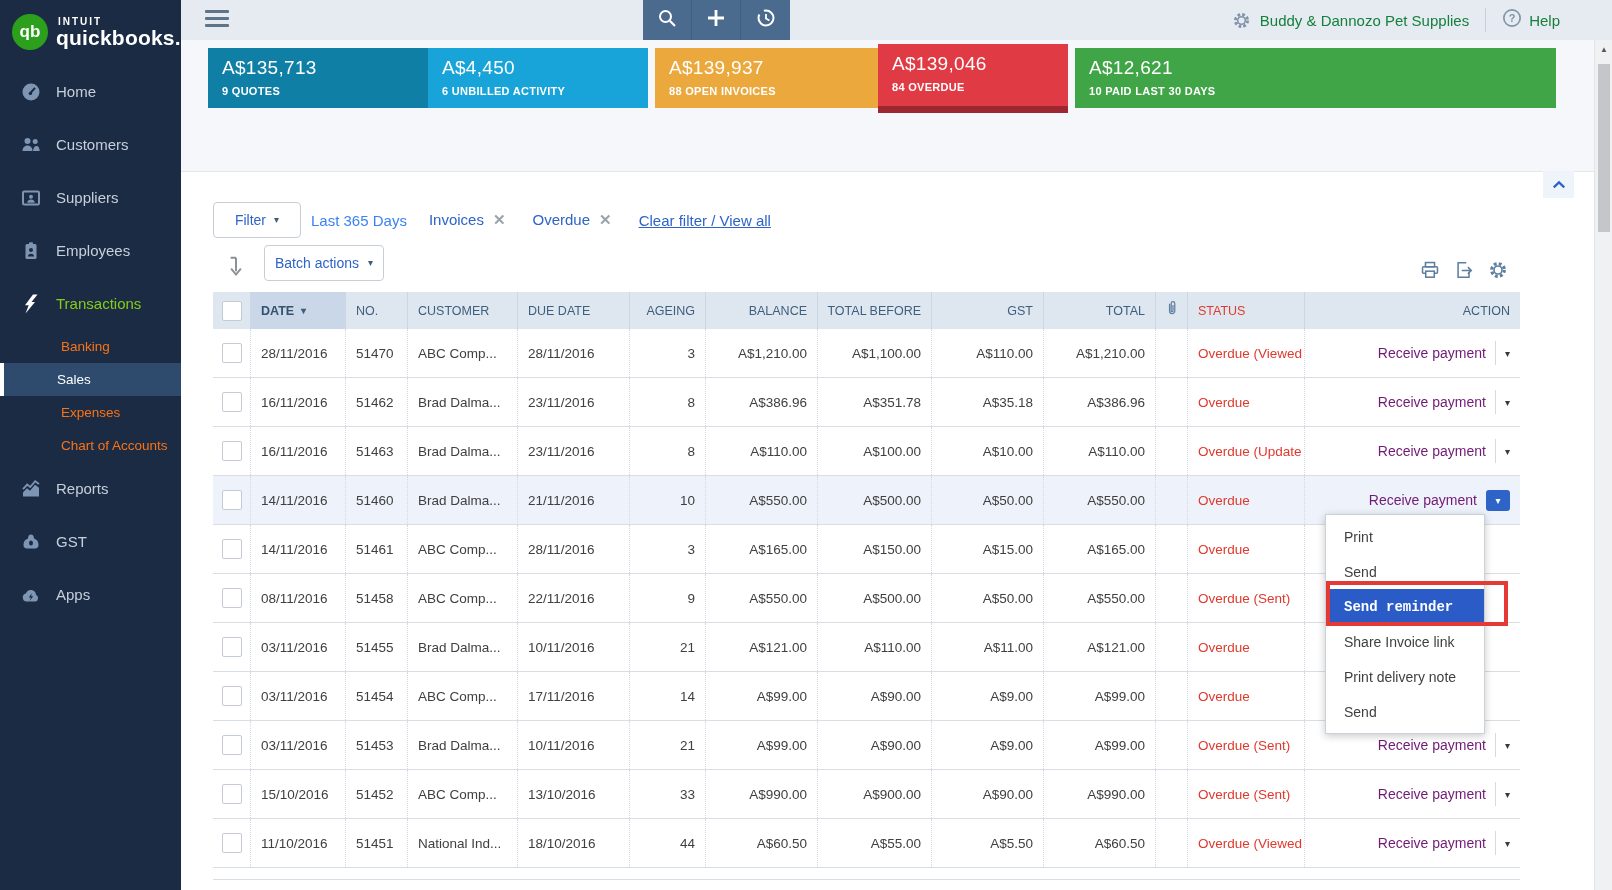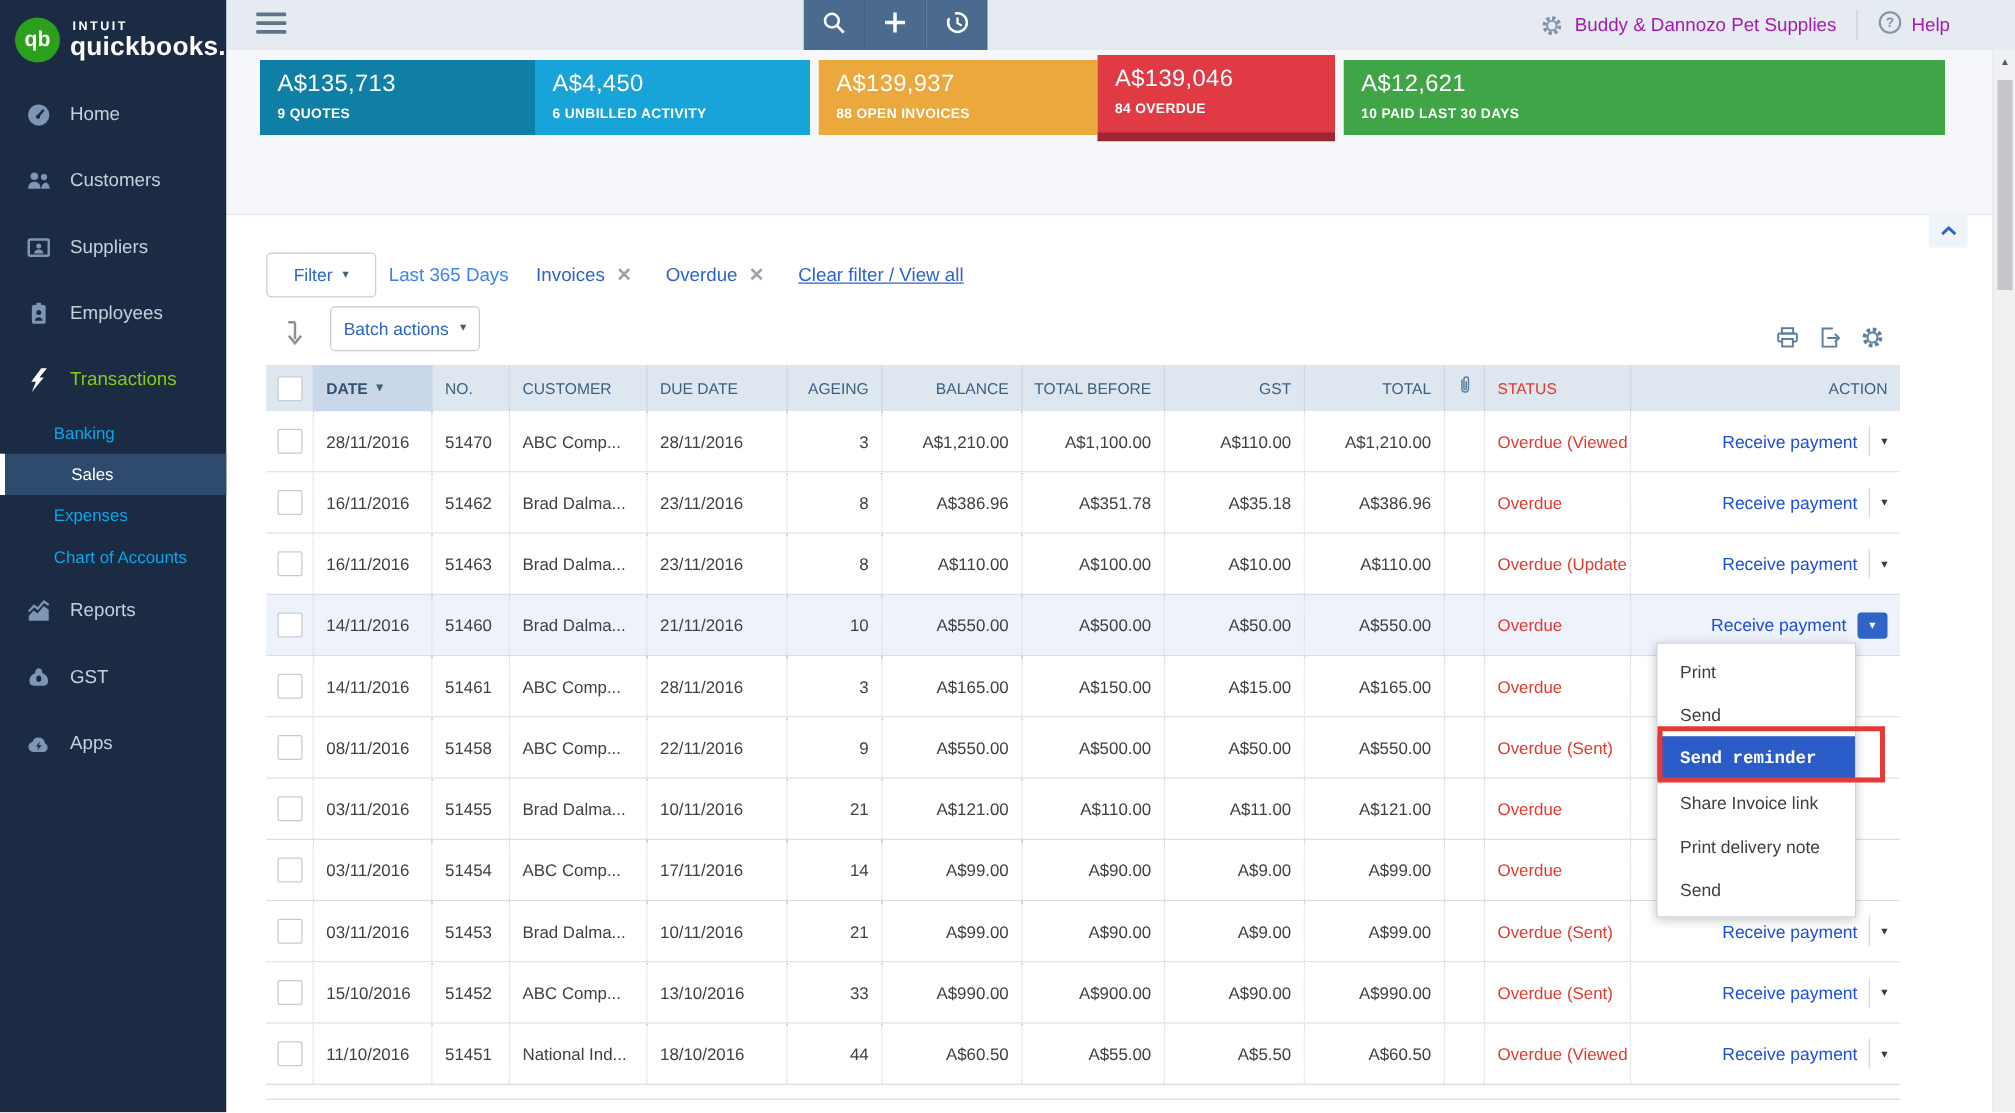--- a/index.html
+++ b/index.html
@@ -13,32 +13,32 @@
   .logo-circle{width:36px;height:36px;border-radius:50%;background:#2CA01C;color:#fff;display:flex;align-items:center;justify-content:center;font-weight:bold;font-size:17px}
   .logo-text{color:#fff;line-height:1}
   .logo-intuit{font-size:10px;letter-spacing:2px;font-weight:bold;margin-left:2px}
   .logo-name{font-size:21px;font-weight:bold;letter-spacing:.2px}
   .nav{margin-top:1px}
   .nav-item{height:53px;display:flex;align-items:center;gap:15px;padding-left:21px;color:#C6CFDB;font-size:15px;cursor:pointer}
   .nav-item .ni-icon{width:20px;height:20px;color:#7E95B3;flex:0 0 20px}
   .nav-item .ni-icon svg{width:20px;height:20px;display:block}
   .nav-item.active{color:#84cc16;font-weight:normal}
   .nav-item.active .ni-icon{color:#fff}
-  .sub-item{height:33px;display:flex;align-items:center;padding-left:39px;color:#0ea5e9;font-size:13.5px;cursor:pointer;border-left:4px solid transparent}
+  .sub-item{height:33px;display:flex;align-items:center;padding-left:57px;color:#f97316;font-size:13.5px;cursor:pointer;border-left:4px solid transparent}
   .sub-item.active{background:#2E4A6D;color:#fff;border-left:4px solid #fff;padding-left:53px}
 
   
   .topbar{position:absolute;left:181px;top:0;width:1431px;height:40px;background:#E6EBF1;z-index:4}
   .hamburger{position:absolute;left:24px;top:10px;width:24px;height:20px;cursor:pointer}
   .hamburger span{display:block;height:3px;background:#5F7389;margin-bottom:4px;border-radius:1px}
   .tb-center{position:absolute;left:462px;top:0;height:40px;display:flex}
   .tb-btn{width:49px;height:40px;background:#4A6B8D;display:flex;align-items:center;justify-content:center;cursor:pointer;border-right:1px solid #3E5F80}
   .tb-btn:last-child{border-right:none}
   .tb-btn svg{width:22px;height:22px}
-  .tb-right{position:absolute;right:0;top:0;height:40px;display:flex;align-items:center;padding-right:52px;color:#a21caf}
+  .tb-right{position:absolute;right:0;top:0;height:40px;display:flex;align-items:center;padding-right:52px;color:#15803d}
   .tb-right .gear-ic{width:19px;height:19px;color:#8093A9}
   .tb-right .gear-ic svg{width:19px;height:19px;display:block}
   .tb-company{font-size:15px;margin-left:9px}
   .tb-div{width:1px;height:24px;background:#C7CFDA;margin:0 16px}
   .tb-help{display:flex;align-items:center;gap:7px;cursor:pointer}
   .tb-help svg{width:20px;height:20px}
   .tb-help-label{font-size:15px}
 
   
   .strip{position:absolute;left:181px;top:40px;width:1413px;height:132px;background:#F5F7FA;border-bottom:1px solid #E4E8ED;z-index:1}
@@ -48,21 +48,21 @@
   .money-accent{position:absolute;left:0;right:0;bottom:0;height:7px}
 
   .collapse-btn{position:absolute;left:1543px;top:171px;width:31px;height:27px;background:#EFF3FA;display:flex;align-items:center;justify-content:center;cursor:pointer;z-index:2}
   .collapse-btn svg{width:14px;height:9px}
 
   
   .filter-btn{position:absolute;left:213px;top:202px;width:88px;height:36px;background:#fff;border:1px solid #C8CED6;border-radius:4px;display:flex;align-items:center;justify-content:center;gap:8px;color:#2E63C8;font-size:14px;cursor:pointer;z-index:2}
   .caret{font-size:10px;color:#3E5E7E;line-height:1}
   .filter-row{position:absolute;left:311px;top:202px;height:36px;display:flex;align-items:center;z-index:2}
   .filter-range{color:#3b82f6;font-size:15px;margin-right:22px}
-  .chip{display:flex;align-items:center;gap:9px;margin-right:27px;cursor:pointer}
+  .chip{display:flex;align-items:flex-start;gap:9px;margin-right:27px;cursor:pointer}
   .chip-label{color:#2E63C8;font-size:15px}
   .chip-x{color:#9AA3AD;font-size:15px;font-weight:bold;cursor:pointer}
   .clear-link{color:#2E63C8;font-size:15px;text-decoration:underline;cursor:pointer}
   .sort-arrow{position:absolute;left:224px;top:254px;width:24px;height:26px;color:#8A9097;z-index:2}
   .sort-arrow svg{width:24px;height:26px}
   .batch-btn{position:absolute;left:264px;top:245px;width:120px;height:36px;background:#fff;border:1px solid #C8CED6;border-radius:4px;display:flex;align-items:center;justify-content:center;gap:9px;color:#2E63C8;font-size:14px;cursor:pointer;z-index:2}
   .table-tools{position:absolute;left:1420px;top:260px;display:flex;gap:14px;color:#5E7E9E;z-index:2}
   .table-tools .tool{width:20px;height:20px;cursor:pointer}
   .table-tools svg{width:20px;height:20px;display:block}
 
@@ -87,21 +87,21 @@
   .c-age{width:76px}
   .c-bal{width:112px}
   .c-tb{width:114px}
   .c-gst{width:112px}
   .c-tot{width:112px}
   .c-att{width:32px;justify-content:center;padding:0}
   .c-att svg{width:18px;height:18px;color:#5E7E9E}
   .c-status{width:117px;color:#E0392E}
   .c-action{width:215px;justify-content:flex-end}
   .checkbox{width:20px;height:20px;background:#fff;border:1px solid #C5CBD4;border-radius:2px;cursor:pointer}
-  .act-link{color:#1d4ed8;font-size:14px;cursor:pointer}
+  .act-link{color:#701a75;font-size:14px;cursor:pointer}
   .act-sep{width:1px;height:24px;background:#D5DAE0;margin:0 9px}
   .act-caret{color:#3A3A3A;font-size:10px;cursor:pointer}
   .act-caret-btn{width:24px;height:21px;background:#2E63C8;border-radius:3px;color:#fff;font-size:10px;display:flex;align-items:center;justify-content:center;margin-left:9px;cursor:pointer}
 
   
   .menu{position:absolute;left:1325px;top:514px;width:160px;background:#fff;border:1px solid #CBD1D9;box-shadow:0 2px 8px rgba(0,0,0,.22);padding:4px 0;z-index:20}
   .menu-item{height:35px;display:flex;align-items:center;padding-left:18px;font-size:14px;color:#3F3F3F;cursor:pointer;white-space:nowrap}
   .menu-item.hl-item{color:#fff;font-weight:bold}
   .annotation{position:absolute;left:1326px;top:581px;width:182px;height:45px;border:4px solid #E53935;z-index:22;pointer-events:none}
 

